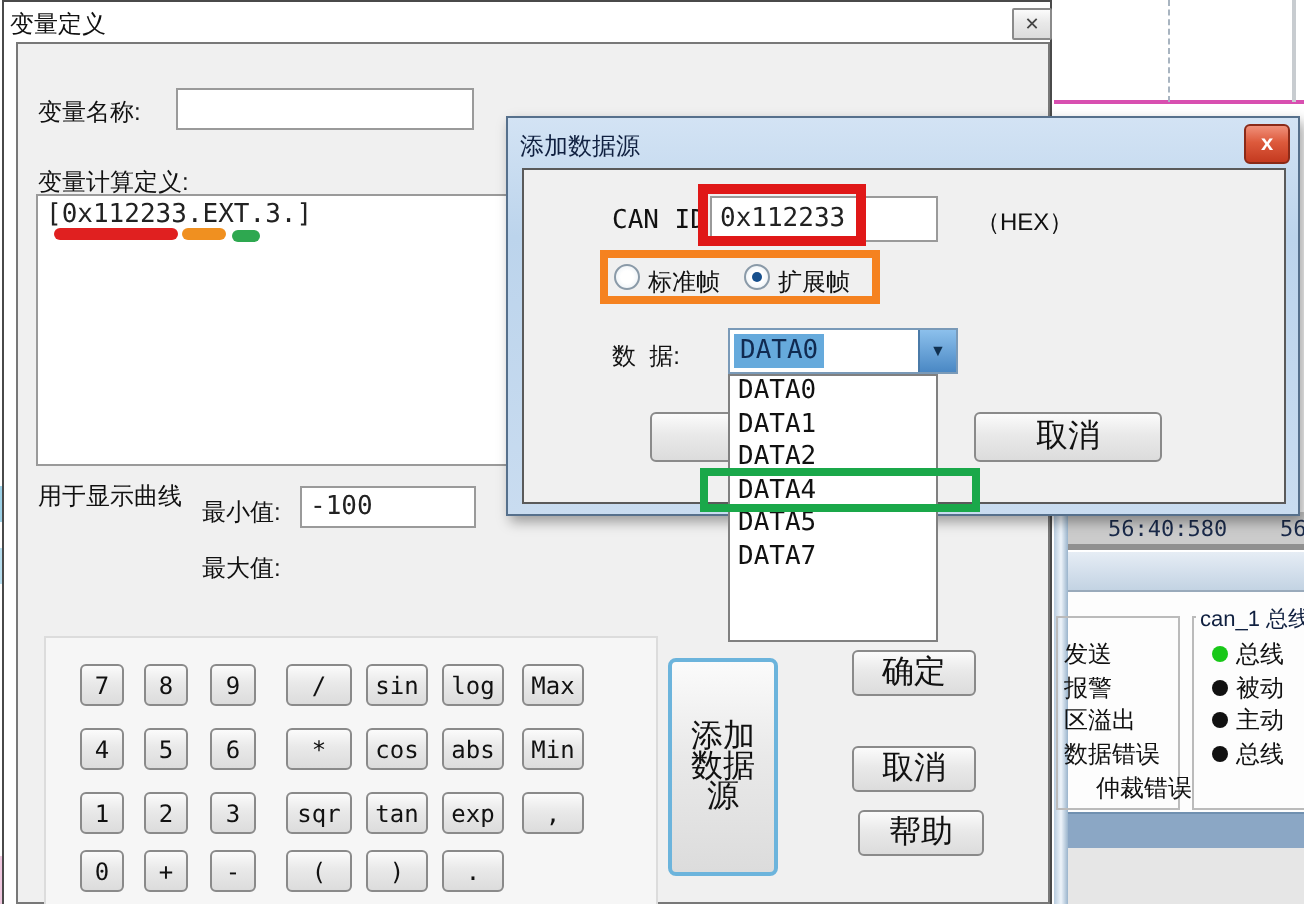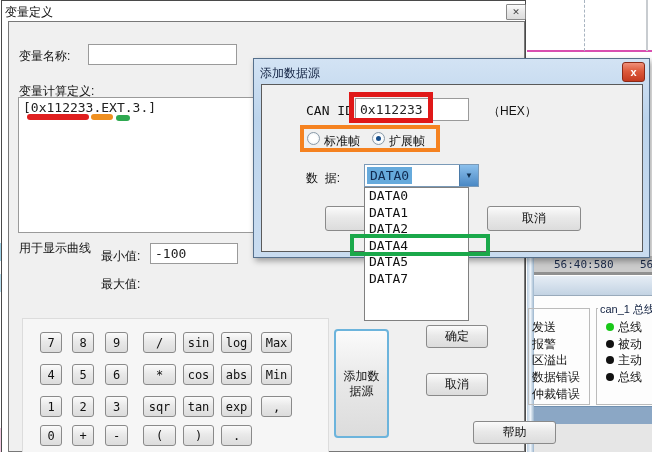--- a/index.html
+++ b/index.html
@@ -7,21 +7,21 @@
        font-family:"Liberation Sans",sans-serif;font-size:12px;color:#1a1a1a;}
   .abs{position:absolute;}
   .lbl{position:absolute;font-size:12px;color:#111;white-space:nowrap;}
   .mono{font-family:"DejaVu Sans Mono",monospace;}
   .field{position:absolute;background:#fff;border:1px solid #9a9a9a;
          font-family:"DejaVu Sans Mono",monospace;font-size:13px;color:#222;
          padding:2px 4px;box-sizing:border-box;}
   .btn{position:absolute;background:linear-gradient(#fbfbfb,#e9e9e9 45%,#dcdcdc);
        border:1px solid #8a8a8a;border-radius:3px;box-sizing:border-box;
        display:flex;align-items:center;justify-content:center;
-       font-size:12px;color:#111;cursor:default;}
+       font-size:16px;color:#111;cursor:default;}
   .kbtn{font-family:"DejaVu Sans Mono",monospace;font-size:12px;height:21px;top:0;}
   .radio{position:absolute;width:13px;height:13px;border:1px solid #8a9aa8;border-radius:50%;
          background:radial-gradient(#ffffff 40%,#e4ecf2);box-sizing:border-box;}
   .radio.on::after{content:"";position:absolute;left:3px;top:3px;width:5px;height:5px;
          border-radius:50%;background:#174f8c;}
   .annot{position:absolute;box-sizing:border-box;background:transparent;}
   .dot{position:absolute;width:8px;height:8px;border-radius:50%;}
   .list-item{height:16.6px;line-height:16.5px;padding-left:4px;
          font-family:"DejaVu Sans Mono",monospace;font-size:13px;color:#111;}
   .list-item.sel{background:#2e7ad0;color:#ffffff;}
@@ -47,21 +47,21 @@
   <span class="lbl mono" style="left:106px;top:2px;font-size:11px;color:#1a2a4a;">56</span>
 </div>
 <div class="abs" style="left:534px;top:272px;width:118px;height:3px;background:#909090;z-index:1;"></div>
 <div class="abs" style="left:534px;top:276px;width:118px;height:20px;background:linear-gradient(#e6edf5,#c3d3e3);border-bottom:1px solid #99aabb;z-index:1;box-sizing:border-box;"></div>
 <div class="abs" style="left:534px;top:296px;width:118px;height:110px;background:#fdfdfd;z-index:1;">
   <div class="abs" style="left:-6px;top:12px;width:62px;height:97px;border:1px solid #bbbbbb;box-sizing:border-box;"></div>
   <span class="lbl" style="left:-2px;top:23px;">发送</span>
   <span class="lbl" style="left:-2px;top:40px;">报警</span>
   <span class="lbl" style="left:-2px;top:56px;">区溢出</span>
   <span class="lbl" style="left:-2px;top:73px;">数据错误</span>
-  <span class="lbl" style="left:-2px;top:90px;">仲裁错误</span>
+  <span class="lbl" style="left:-2px;top:90px;padding-left:16px;">仲裁错误</span>
   <div class="abs" style="left:62px;top:12px;width:60px;height:97px;border:1px solid #bbbbbb;border-right:none;box-sizing:border-box;"></div>
   <span class="lbl" style="left:64px;top:6px;font-size:11px;background:#fdfdfd;padding:0 2px;color:#102040;">can_1 总线</span>
   <span class="dot" style="left:72px;top:27px;background:#19c819;"></span>
   <span class="lbl" style="left:84px;top:23px;">总线</span>
   <span class="dot" style="left:72px;top:44px;background:#111;"></span>
   <span class="lbl" style="left:84px;top:40px;">被动</span>
   <span class="dot" style="left:72px;top:60px;background:#111;"></span>
   <span class="lbl" style="left:84px;top:56px;">主动</span>
   <span class="dot" style="left:72px;top:77px;background:#111;"></span>
   <span class="lbl" style="left:84px;top:73px;">总线</span>
@@ -127,21 +127,21 @@
       <div class="btn kbtn" style="left:82px;width:23px;">-</div>
       <div class="btn kbtn" style="left:120px;width:33px;">(</div>
       <div class="btn kbtn" style="left:160px;width:31px;">)</div>
       <div class="btn kbtn" style="left:198px;width:31px;">.</div>
     </div>
   </div>
 
   <div class="btn" style="left:332px;top:328px;width:55px;height:109px;border:2px solid #6cb4dc;border-radius:4px;white-space:normal;text-align:center;line-height:15px;padding:0 6px;">添加数据源</div>
   <div class="btn" style="left:424px;top:324px;width:62px;height:23px;">确定</div>
   <div class="btn" style="left:424px;top:372px;width:62px;height:23px;">取消</div>
-  <div class="btn" style="left:427px;top:420px;width:83px;height:23px;margin-left:44px;">帮助</div>
+  <div class="btn" style="left:427px;top:404px;width:63px;height:23px;">帮助</div>
 </div>
 
 <div class="abs" style="left:253px;top:58px;width:397px;height:200px;background:linear-gradient(#d3e3f4,#bcd4ec 30%,#c9dcf0);border:1px solid #56708c;box-sizing:border-box;box-shadow:2px 3px 6px rgba(0,0,0,.35);z-index:20;">
   <span class="lbl" style="left:6px;top:6px;color:#102040;">添加数据源</span>
   <div style="position:absolute;left:368px;top:3px;width:23px;height:20px;border:1px solid #8a2a18;border-radius:3px;background:linear-gradient(#f0907a,#dd5a3c 45%,#c43a20);display:flex;align-items:center;justify-content:center;color:#fff;font-size:11px;font-weight:bold;box-sizing:border-box;">
       <span>x</span>
     </div>
 
   <div class="abs" style="left:7px;top:25px;width:382px;height:168px;background:#f0f0f0;border:1px solid #5a5a5a;box-sizing:border-box;"></div>
 

